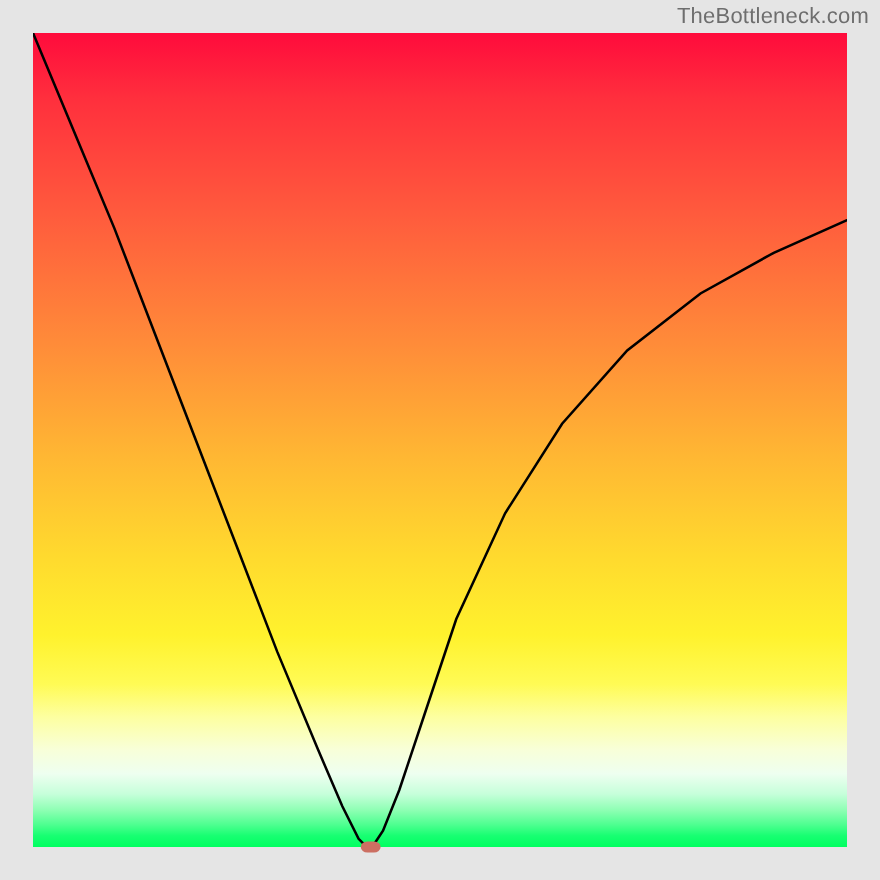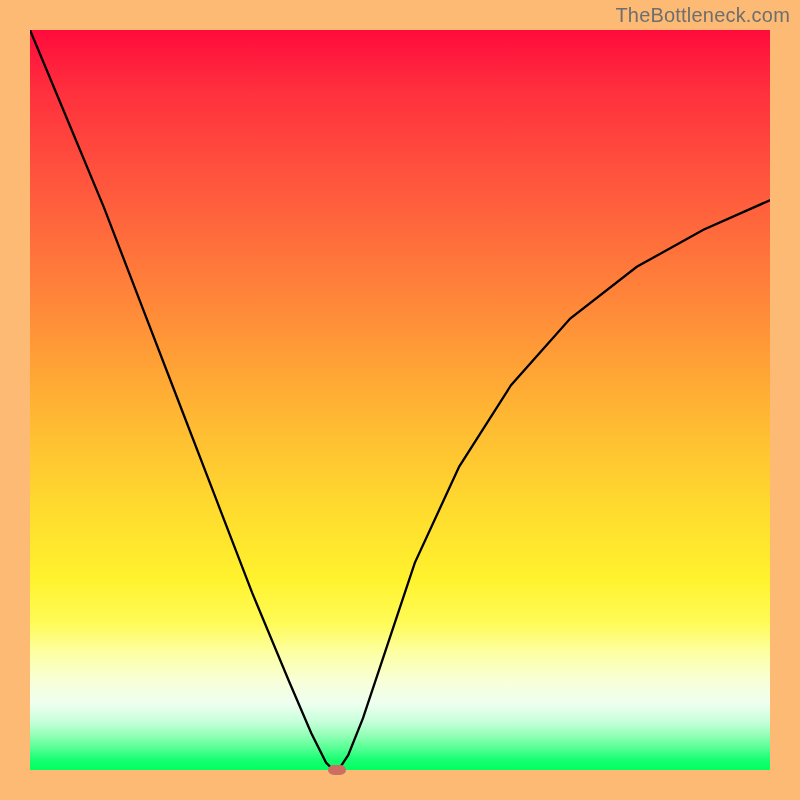--- a/index.html
+++ b/index.html
@@ -8,21 +8,21 @@
     width: 800px;
     height: 800px;
     overflow: hidden;
     background: #000;
     font-family: Arial, Helvetica, sans-serif;
   }
   .frame {
     position: relative;
     width: 800px;
     height: 800px;
-    background: #fdba74;
+    background: #e5e5e5;
   }
   .watermark {
     position: absolute;
     top: 4px;
     right: 10px;
     color: #6e6e6e;
     font-size: 20px;
     font-weight: 400;
     letter-spacing: 0.2px;
     z-index: 10;

